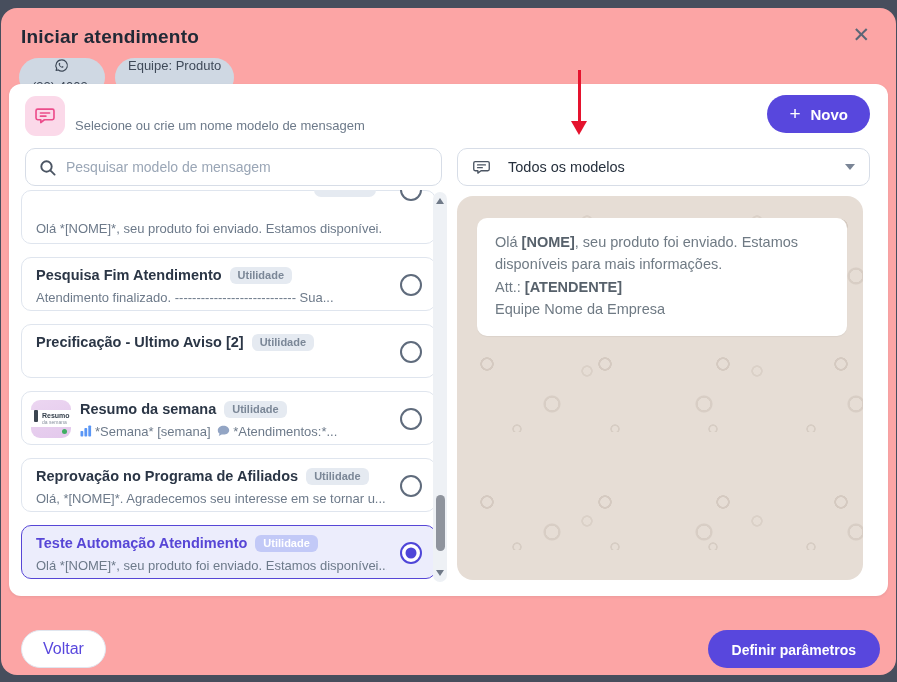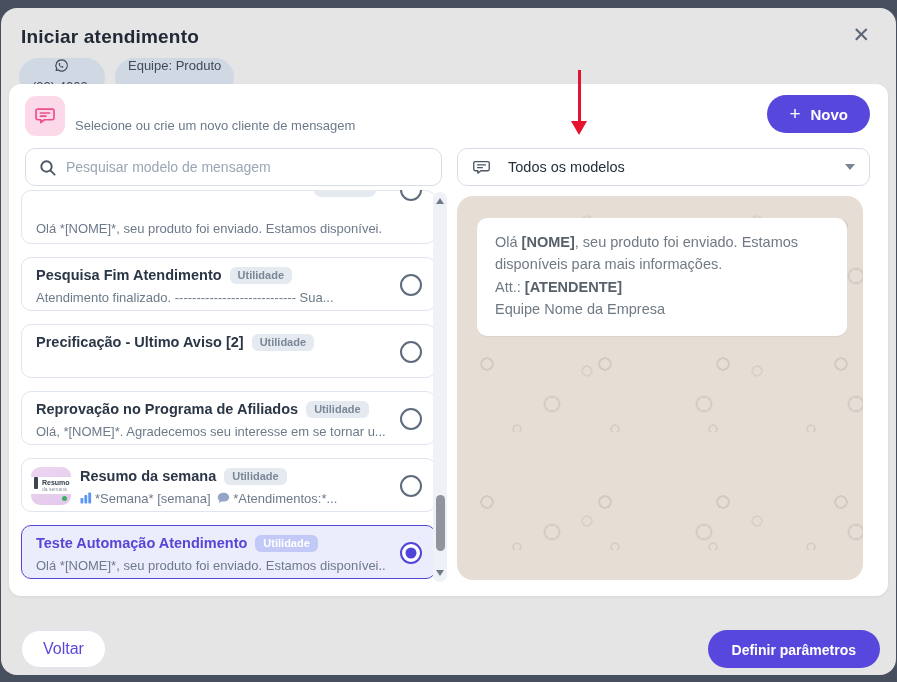--- a/index.html
+++ b/index.html
@@ -1,20 +1,20 @@
 <!DOCTYPE html>
 <html><head>
 <meta charset="utf-8">
 <style>
   * { margin:0; padding:0; box-sizing:border-box; }
   html,body { width:897px; height:682px; overflow:hidden; }
   body { background:#474e5d; font-family:"Liberation Sans", sans-serif; position:relative; }
 
   .modal { position:absolute; left:1px; right:1px; top:8px; bottom:7px;
-           background:#e5e5e5; border-radius:16px; overflow:hidden; }
+           background:#fca5a5; border-radius:16px; overflow:hidden; }
 
   
   .modal-title { position:absolute; left:20px; top:18px; font-size:19px; font-weight:700; color:#212936; letter-spacing:.2px; }
   .close-btn { position:absolute; right:26px; top:16px; font-size:21px; color:#5b6676; cursor:pointer; line-height:1; }
 
   .chips { position:absolute; left:18px; top:50px; display:flex; gap:10px; }
   .chip { background:#cfd8e3; color:#3f4a59; border-radius:999px; height:39px;
           display:flex; align-items:center; gap:6px; padding:0 13px; font-size:13px;flex-direction:column; }
 
   
@@ -141,21 +141,21 @@
 
   <div class="card">
 
     <div class="sec-icon">
       <svg width="22" height="22" viewBox="0 0 24 24">
         <path d="M4 4.5h16c1 0 1.8.8 1.8 1.8v8c0 1-.8 1.8-1.8 1.8h-8.6l-4 3v-3H4c-1 0-1.8-.8-1.8-1.8v-8c0-1 .8-1.8 1.8-1.8z" fill="none" stroke="currentColor" stroke-width="1.8" stroke-linejoin="round"></path>
         <line x1="7" y1="8.7" x2="17" y2="8.7" stroke="currentColor" stroke-width="1.8" stroke-linecap="round"></line>
         <line x1="7" y1="12.2" x2="13" y2="12.2" stroke="currentColor" stroke-width="1.8" stroke-linecap="round"></line>
       </svg>
     </div>
-    <div class="sec-sub">Selecione ou crie um novo cliente de mensagem</div>
+    <div class="sec-sub">Selecione ou crie um nome modelo de mensagem</div>
 
     <button class="btn-novo">
       <span class="plus">+</span>
       <span>Novo</span>
     </button>
 
     <div class="search-box">
       <svg class="search-ic" width="18" height="18" viewBox="0 0 18 18">
         <circle cx="7.5" cy="7.5" r="5.2" fill="none" stroke="#4b5563" stroke-width="1.9"></circle>
         <line x1="11.6" y1="11.6" x2="15.6" y2="15.6" stroke="#4b5563" stroke-width="1.9" stroke-linecap="round"></line>
@@ -182,26 +182,20 @@
       </div>
 
       <div class="tpl-card">
         <span class="tpl-title">Pesquisa Fim Atendimento</span><span class="tpl-badge">Utilidade</span>
         <div class="tpl-desc">Atendimento finalizado. ---------------------------- Sua...</div>
         <span class="radio"></span>
       </div>
 
       <div class="tpl-card">
         <span class="tpl-title">Precificação - Ultimo Aviso [2]</span><span class="tpl-badge">Utilidade</span>
-        <span class="radio"></span>
-      </div>
-
-      <div class="tpl-card">
-        <span class="tpl-title">Reprovação no Programa de Afiliados</span><span class="tpl-badge">Utilidade</span>
-        <div class="tpl-desc">Olá, *[NOME]*. Agradecemos seu interesse em se tornar u...</div>
         <span class="radio"></span>
       </div>
 
       <div class="tpl-card has-thumb">
         <span class="thumb">
           <span class="thumb-strip">
             <div class="thumb-t1">Resumo</div>
             <div class="thumb-t2">da semana</div>
           </span>
           <span class="thumb-fig"></span>
@@ -214,20 +208,26 @@
             <rect x="4.4" y="3" width="2.8" height="8.5" rx="0.8" fill="#5a96f5"></rect>
             <rect x="8.3" y="0.5" width="2.8" height="11" rx="0.8" fill="#5a96f5"></rect>
           </svg><span>*Semana* [semana]</span>
           <svg class="inline-ic" width="13" height="12" viewBox="0 0 13 12" style="margin-left:3px">
             <path d="M6.5 0.8c3.1 0 5.7 1.9 5.7 4.4S9.6 9.6 6.5 9.6c-.6 0-1.2-.1-1.8-.2L1.8 11l.7-2.4C1.3 7.8.8 6.6.8 5.2.8 2.7 3.4.8 6.5.8z" fill="#93a5c4"></path>
           </svg><span>*Atendimentos:*...</span>
         </div>
         <span class="radio"></span>
       </div>
 
+      <div class="tpl-card">
+        <span class="tpl-title">Reprovação no Programa de Afiliados</span><span class="tpl-badge">Utilidade</span>
+        <div class="tpl-desc">Olá, *[NOME]*. Agradecemos seu interesse em se tornar u...</div>
+        <span class="radio"></span>
+      </div>
+
       <div class="tpl-card selected">
         <span class="tpl-title">Teste Automação Atendimento</span><span class="tpl-badge">Utilidade</span>
         <div class="tpl-desc">Olá *[NOME]*, seu produto foi enviado. Estamos disponívei...</div>
         <span class="radio checked"></span>
       </div>
 
     </div>
 
     <div class="sb">
       <span class="sb-up"></span>

